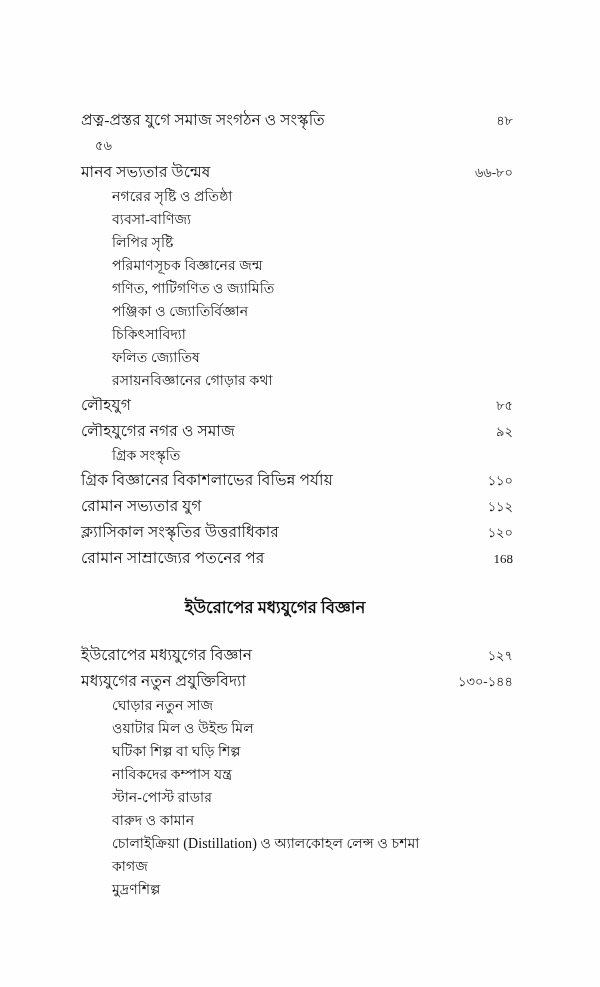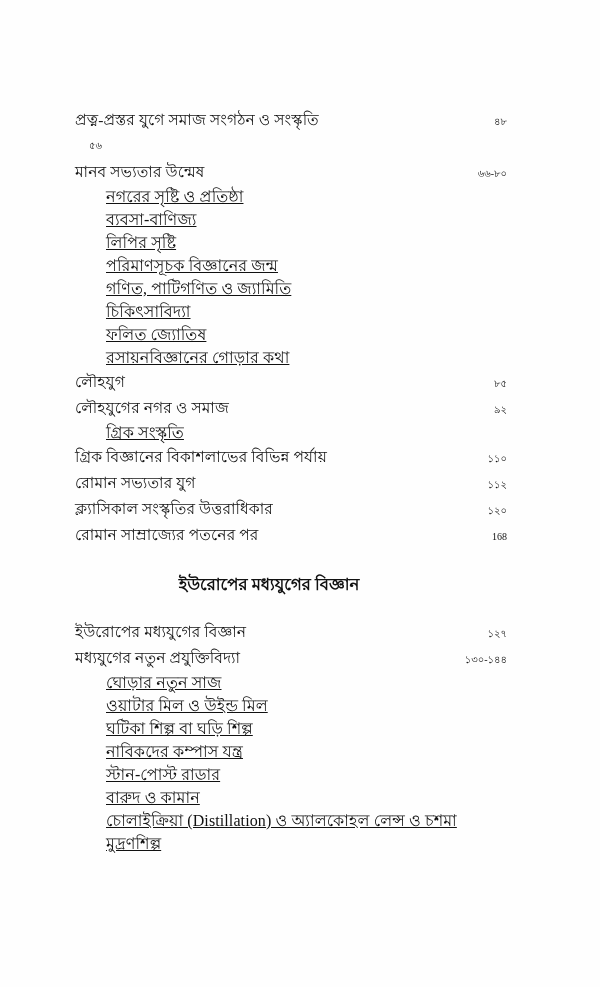--- a/index.html
+++ b/index.html
@@ -20,54 +20,53 @@
     position: absolute;
     left: 0;
     top: 0;
     width: 600px;
     height: 987px;
     background: #fefefe;
   }
 
   .toc {
     position: absolute;
-    left: 75px;
+    left: 81px;
     top: 107px;
     width: 432px;
   }
 
   
   .row {
     display: flex;
     align-items: baseline;
     justify-content: space-between;
     height: 26px;
     line-height: 26px;
     white-space: nowrap;
   }
   .row .title {
     font-size: 15.5px;
     letter-spacing: 0.1px;
   }
   .row .pageno {
-    font-size: 10px;
+    font-size: 13px;
     text-align: right;
     flex: 0 0 auto;
     padding-left: 14px;
   }
 
   
   .row.sub {
     height: 23px;
     line-height: 23px;
     padding-left: 31px;
   }
   .row.sub .title {
-    font-size: 16px;
-    text-decoration: underline;
+    font-size: 14px;
   }
 
   
   .section-heading {
     text-align: center;
     font-weight: bold;
     font-size: 16.5px;
     line-height: 26px;
     width: 432px;
     margin-left: -22px;
@@ -108,20 +107,24 @@
         </div>
         <div class="row sub">
           <span class="title">পরিমাণসূচক বিজ্ঞানের জন্ম</span>
           <span class="pageno"></span>
         </div>
         <div class="row sub">
           <span class="title">গণিত, পাটিগণিত ও জ্যামিতি</span>
           <span class="pageno"></span>
         </div>
         <div class="row sub">
+          <span class="title">পঞ্জিকা ও জ্যোতির্বিজ্ঞান</span>
+          <span class="pageno"></span>
+        </div>
+        <div class="row sub">
           <span class="title">চিকিৎসাবিদ্যা</span>
           <span class="pageno"></span>
         </div>
         <div class="row sub">
           <span class="title">ফলিত জ্যোতিষ</span>
           <span class="pageno"></span>
         </div>
         <div class="row sub">
           <span class="title">রসায়নবিজ্ঞানের গোড়ার কথা</span>
           <span class="pageno"></span>
@@ -193,19 +196,23 @@
         </div>
         <div class="row sub">
           <span class="title">বারুদ ও কামান</span>
           <span class="pageno"></span>
         </div>
         <div class="row sub">
           <span class="title">চোলাইক্রিয়া (Distillation) ও অ্যালকোহল লেন্স ও চশমা</span>
           <span class="pageno"></span>
         </div>
         <div class="row sub">
+          <span class="title">কাগজ</span>
+          <span class="pageno"></span>
+        </div>
+        <div class="row sub">
           <span class="title">মুদ্রণশিল্প</span>
           <span class="pageno"></span>
         </div>
       </div>
 
   </div>
 </div>
 
 </body></html>

